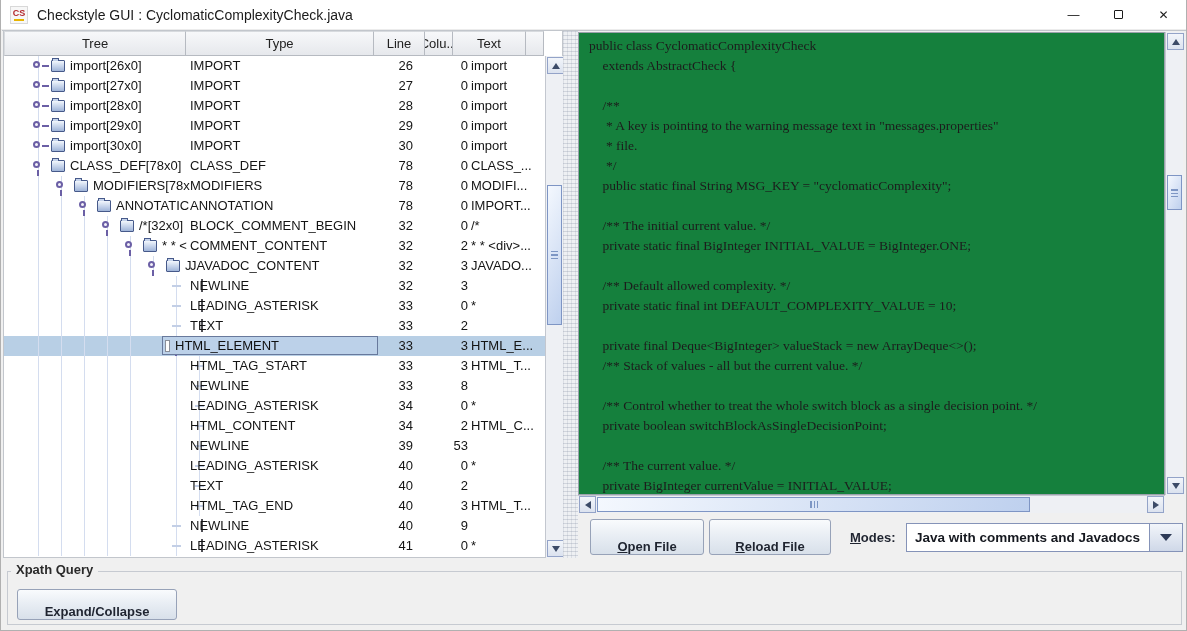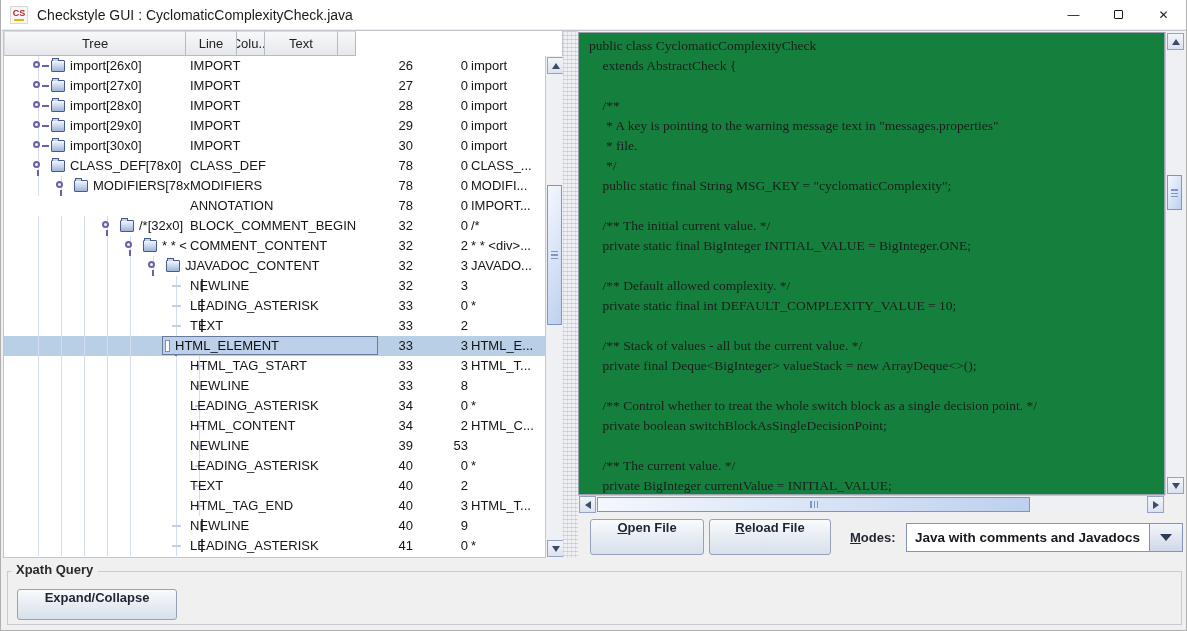--- a/index.html
+++ b/index.html
@@ -85,21 +85,21 @@
   .rightpanel { position:absolute; left:577px; top:31px; width:608px; height:527px; background:#f0f0f0; }
   .code-view { position:absolute; left:0; top:1px; width:587px; height:463px; background:#15803d;
                border:1px solid #9aa1ac; overflow:hidden;font-family:Liberation Serif, serif; }
   .code-line { white-space:pre; font-size:13.5px; line-height:20px; color:#1c1c1c; padding-left:10px; }
   .code-view .pad { height:3px; }
   .code-sbv { left:587px; top:1px; height:463px; }
   .code-sbh { left:0; top:464px; width:587px; }
 
   .btn-row { position:absolute; left:0; top:486px; width:608px; height:41px; }
   .sw-btn { position:absolute; height:36px; background:linear-gradient(#f9fbfd 0%,#e9eef4 45%,#d8e0ea 100%);
-            border:1px solid #97a2b8; border-radius:3px; display:flex; align-items:flex-start; justify-content:center; }
+            border:1px solid #97a2b8; border-radius:3px; display:flex; align-items:flex-end; justify-content:center; }
   .sw-btn .lbl { display:block; font-size:13px; font-weight:bold; color:#1f2430; }
   .mn .lbl::first-letter { text-decoration:underline; }
   .modes-label { position:absolute; display:block; font-size:13px; font-weight:bold; color:#1f2430; }
   .modes-label::first-letter { text-decoration:underline; }
   .combo { position:absolute; height:29px; border:1px solid #8593b8; background:#ffffff; display:flex; }
   .combo-text { flex:1; display:flex; align-items:center; padding-left:8px; font-size:13.5px; font-weight:bold;
                 color:#15181f; white-space:nowrap; overflow:hidden; }
   .combo-arrow { width:33px; border-left:1px solid #8593b8; background:linear-gradient(#f2f5fa,#cfd8e8);
                  display:flex; align-items:center; justify-content:center; }
   .combo-arrow .tri { width:0; height:0; border-left:6px solid transparent; border-right:6px solid transparent;
@@ -132,20 +132,21 @@
       <span>✕</span>
     </div>
   </div>
 </div>
 
 <div class="split-top"></div>
 
 <div class="treetable">
   <div class="tt-header">
     <div class="tt-hcell" style="width:182px">Tree</div>
+    <div class="tt-hcell" style="width:188px">Type</div>
     <div class="tt-hcell" style="width:51px">Line</div>
     <div class="tt-hcell" style="width:28px">Colu...</div>
     <div class="tt-hcell" style="width:73px">Text</div>
     <div class="tt-hcell" style="width:18px"></div>
   </div>
   <div class="tt-body">
       <div class="tt-row">
         <div class="tt-treecell">
           <div class="tt-guide" style="left: 14px;"></div>
           <div class="tt-handle collapsed" style="left: 9px;"></div>
@@ -224,20 +225,28 @@
           <div class="tt-handle expanded" style="left: 32px;"></div>
           <div class="tt-folder" style="left: 50px;"></div>
           <div class="tt-label" style="left: 69px;">MODIFIERS[78x</div>
         </div>
         <div class="c-type">MODIFIERS</div>
         <div class="c-line">78</div>
         <div class="c-col">0</div>
         <div class="c-text">MODIFI...</div>
       </div>
       <div class="tt-row">
+        <div class="tt-treecell">
+          <div class="tt-guide" style="left: 14px;"></div>
+          <div class="tt-guide" style="left: 37px;"></div>
+          <div class="tt-guide" style="left: 60px;"></div>
+          <div class="tt-handle expanded" style="left: 55px;"></div>
+          <div class="tt-folder" style="left: 73px;"></div>
+          <div class="tt-label" style="left: 92px;">ANNOTATIC</div>
+        </div>
         <div class="c-type">ANNOTATION</div>
         <div class="c-line">78</div>
         <div class="c-col">0</div>
         <div class="c-text">IMPORT...</div>
       </div>
       <div class="tt-row">
         <div class="tt-treecell">
           <div class="tt-guide" style="left: 14px;"></div>
           <div class="tt-guide" style="left: 37px;"></div>
           <div class="tt-guide" style="left: 60px;"></div>
@@ -539,22 +548,22 @@
         <div class="code-line">     * file.</div>
         <div class="code-line">     */</div>
         <div class="code-line">    public static final String MSG_KEY = "cyclomaticComplexity";</div>
         <div class="code-line"> </div>
         <div class="code-line">    /** The initial current value. */</div>
         <div class="code-line">    private static final BigInteger INITIAL_VALUE = BigInteger.ONE;</div>
         <div class="code-line"> </div>
         <div class="code-line">    /** Default allowed complexity. */</div>
         <div class="code-line">    private static final int DEFAULT_COMPLEXITY_VALUE = 10;</div>
         <div class="code-line"> </div>
+        <div class="code-line">    private final Deque&lt;BigInteger&gt; valueStack = new ArrayDeque&lt;&gt;();</div>
         <div class="code-line">    /** Stack of values - all but the current value. */</div>
-        <div class="code-line">    private final Deque&lt;BigInteger&gt; valueStack = new ArrayDeque&lt;&gt;();</div>
         <div class="code-line"> </div>
         <div class="code-line">    /** Control whether to treat the whole switch block as a single decision point. */</div>
         <div class="code-line">    private boolean switchBlockAsSingleDecisionPoint;</div>
         <div class="code-line"> </div>
         <div class="code-line">    /** The current value. */</div>
         <div class="code-line">    private BigInteger currentValue = INITIAL_VALUE;</div>
       </div>
   </div>
   <div class="sbv code-sbv">
     <div class="sb-btn" style="left:1px; top:1px;">

